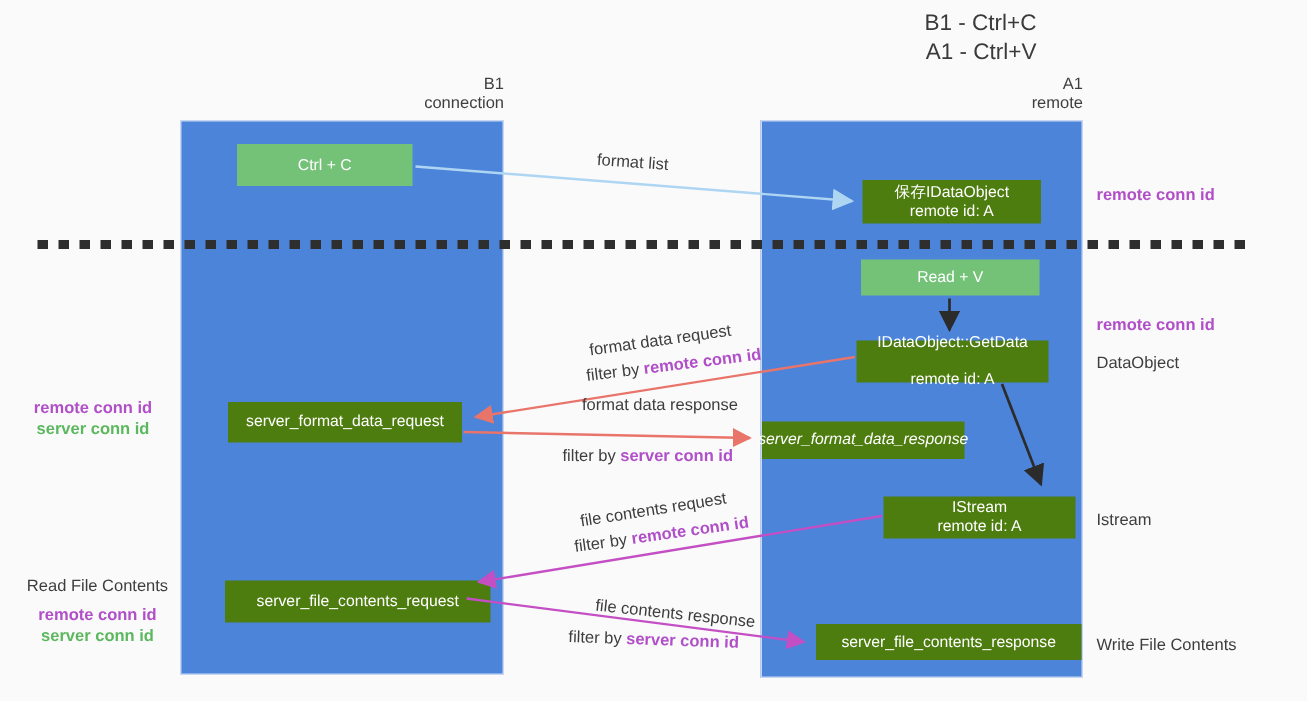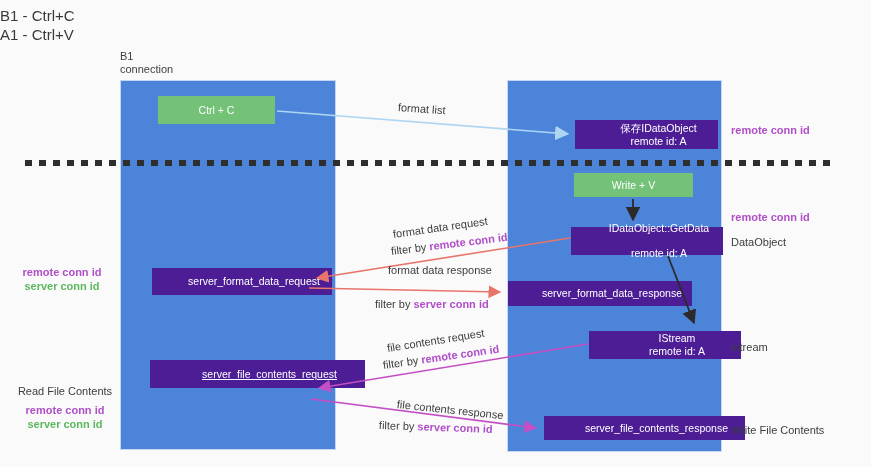--- a/index.html
+++ b/index.html
@@ -1,25 +1,25 @@
 <!DOCTYPE html>
 <html><head>
 <meta charset="utf-8">
 <style>
   html,body{margin:0;padding:0;background:#fafafa;}
   .canvas{position:relative;width:871px;height:467px;background:#fafafa;
     font-family:"Liberation Sans","DejaVu Sans",sans-serif;overflow:hidden;}
-  .title{position:absolute;top:6px;left:0;width:691px;text-align:left;
+  .title{position:absolute;top:6px;left:0;width:691px;text-align:right;
     font-size:15px;line-height:19px;color:#3a3a3a;}
-  .col-header{position:absolute;text-align:left;font-size:11px;line-height:13px;color:#3f3f3f;}
+  .col-header{position:absolute;text-align:right;font-size:11px;line-height:13px;color:#3f3f3f;}
   .column{position:absolute;background:#4c84da;border:1px solid #c7d6f2;box-sizing:border-box;}
   .box{position:absolute;display:flex;flex-direction:column;align-items:center;justify-content:center;
     color:#ffffff;font-size:10.5px;line-height:13px;text-align:right;z-index:3;}
   .box.green{background:#74c278;}
-  .box.orange{background:#4c1d95;padding-left:24px;}
+  .box.orange{background:#4d7c0f;}
   .lbl{position:absolute;font-size:11px;color:#3d3d3d;white-space:nowrap;z-index:5;}
   .purple{color:#b04fc8;font-weight:bold;}
   .greentxt{color:#5cb85f;font-weight:bold;}
   .rot{transform-origin:left center;}
   .filter-val{margin-left:3px;}
   .side-group{text-align:center;line-height:14px;}
   svg.overlay{position:absolute;left:0;top:0;z-index:4;pointer-events:none;}
 </style>
 </head>
 <body>
@@ -28,56 +28,60 @@
 
   <div class="title">
     <div>B1 - Ctrl+C</div>
     <div>A1 - Ctrl+V</div>
   </div>
 
   <div class="col-header" style="left:120px;top:50px;width:216px;">
     <div>B1</div>
     <div>connection</div>
   </div>
+  <div class="col-header" style="left:507px;top:50px;width:215px;">
+    <div>A1</div>
+    <div>remote</div>
+  </div>
 
   <div class="column" style="left:120px;top:80px;width:216px;height:370px;"></div>
   <div class="column" style="left:507px;top:80px;width:215px;height:372px;"></div>
 
   <div class="box green" style="left:158px;top:96px;width:117px;height:28px;">
     <div>Ctrl + C</div>
   </div>
 
   <div class="box orange" style="left:575px;top:120px;width:119px;height:29px;">
     <div>保存IDataObject</div>
     <div>remote id: A</div>
   </div>
 
   <div class="box green" style="left:574px;top:173px;width:119px;height:24px;">
-    <div>Write + V</div>
+    <div>Read + V</div>
   </div>
 
   <div class="box orange" style="left:571px;top:227px;width:128px;height:28px;gap:12px;">
     <div>IDataObject::GetData</div>
     <div>remote id: A</div>
   </div>
 
   <div class="box orange" style="left:152px;top:268px;width:156px;height:27px;">
     <div>server_format_data_request</div>
   </div>
 
-  <div class="box orange" style="left:508px;top:281px;width:160px;height:25px;">
+  <div class="box orange" style="left:508px;top:281px;width:135px;height:25px;font-style:italic;">
     <div>server_format_data_response</div>
   </div>
 
   <div class="box orange" style="left:589px;top:331px;width:128px;height:28px;">
     <div>IStream</div>
     <div>remote id: A</div>
   </div>
 
-  <div class="box orange" style="left:150px;top:360px;width:191px;height:28px;text-decoration:underline;">
+  <div class="box orange" style="left:150px;top:387px;width:177px;height:28px;">
     <div>server_file_contents_request</div>
   </div>
 
   <div class="box orange" style="left:544px;top:416px;width:177px;height:24px;">
     <div>server_file_contents_response</div>
   </div>
 
   <svg class="overlay" width="871" height="467" viewBox="0 0 871 467">
     <defs>
       <marker id="ah-blue" viewBox="0 0 10 10" refX="9" refY="5" markerWidth="9" markerHeight="9" orient="auto">

